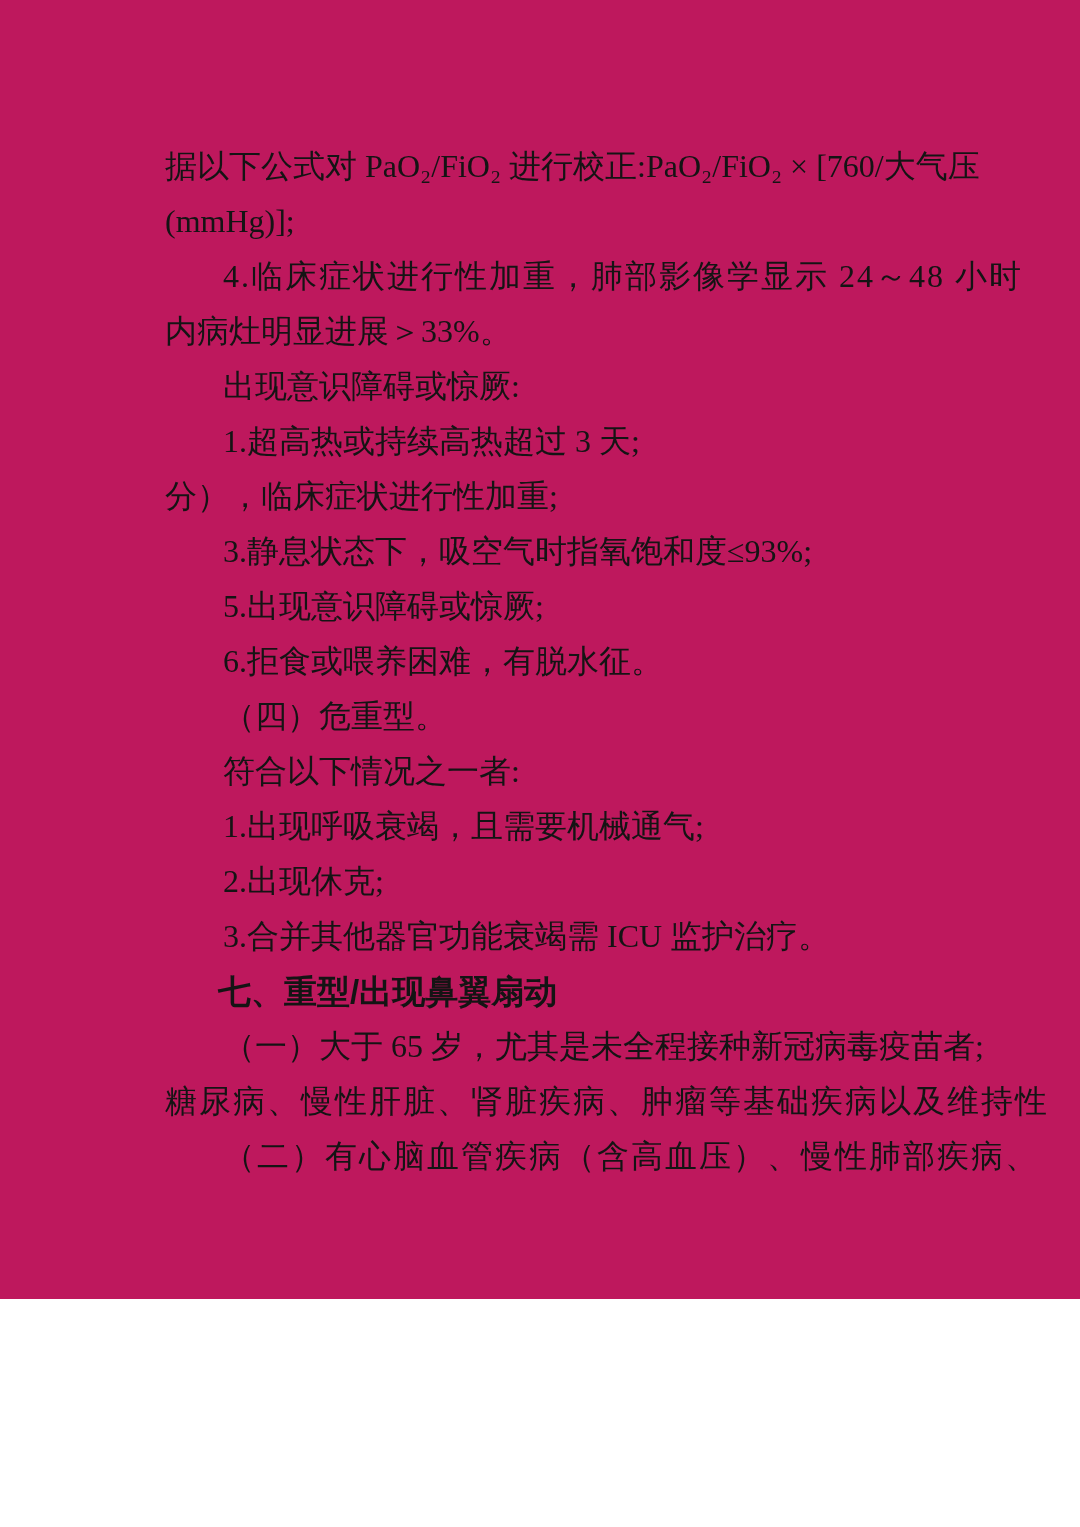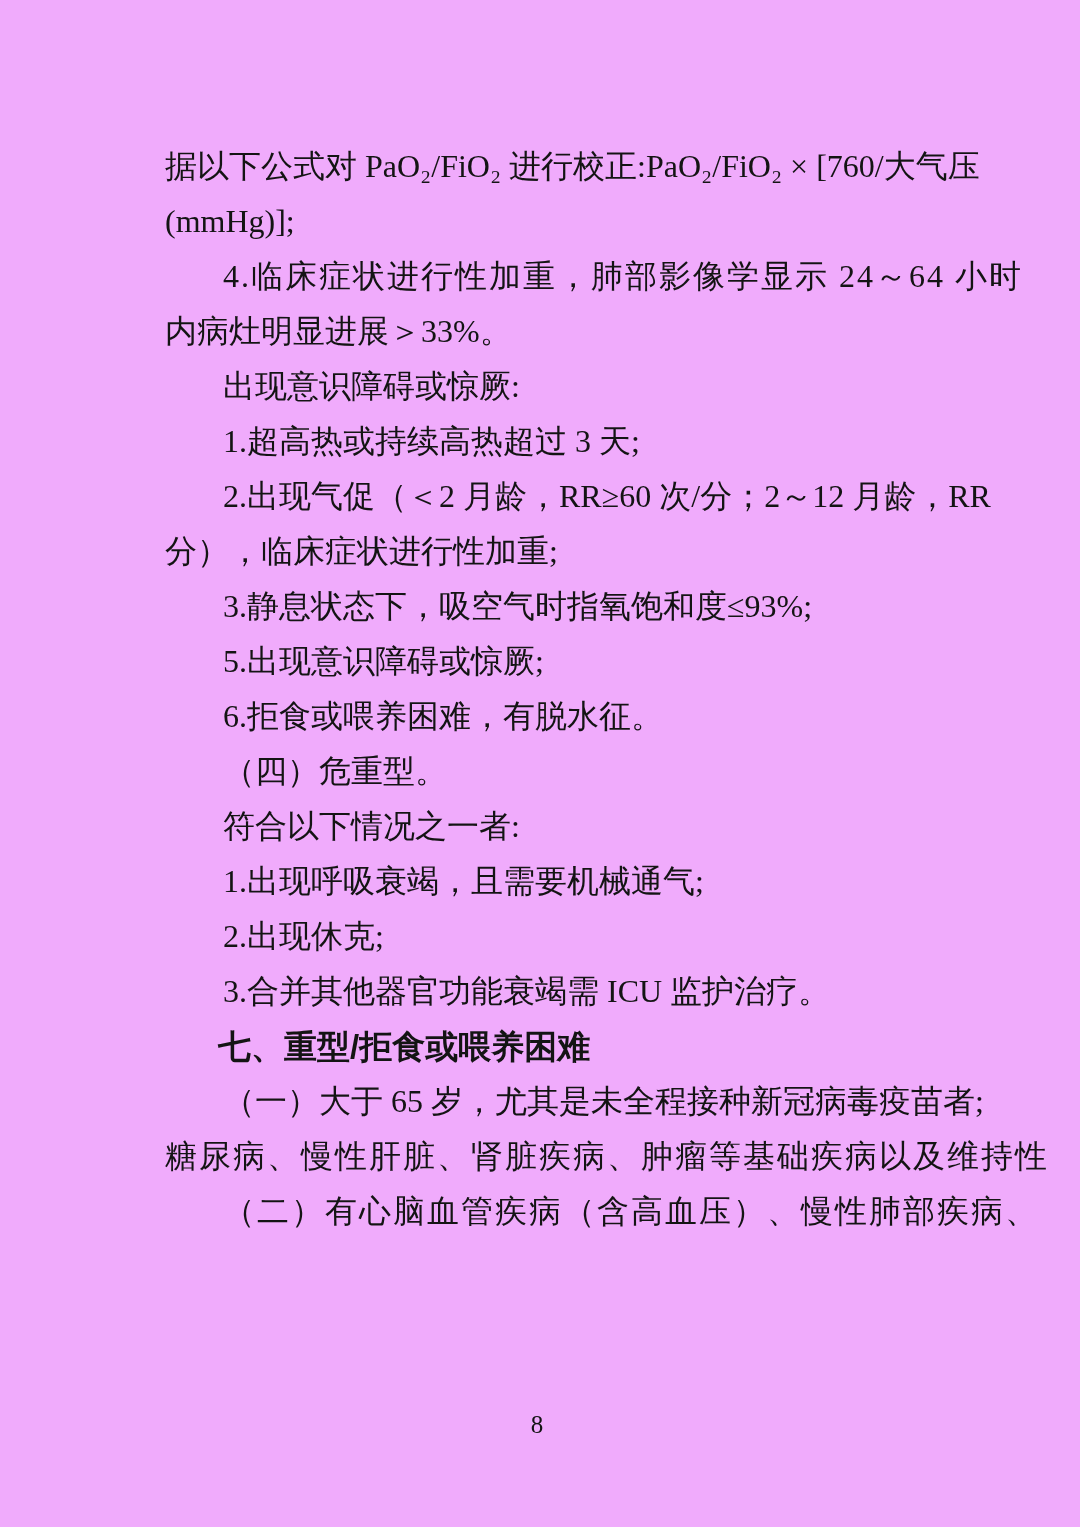--- a/index.html
+++ b/index.html
@@ -3,22 +3,22 @@
 <meta charset="utf-8">
 <style>
   html, body {
     margin: 0;
     padding: 0;
     background: #ffffff;
   }
   .page {
     position: relative;
     width: 1080px;
-    height: 1527px;
-    background: #f0abfc;
+    height: 1299px;
+    background: #be185d;
     overflow: hidden;
     font-family: "Liberation Serif", "DejaVu Serif", serif;
     color: #141414;
   }
   .text-column {
     position: absolute;
     left: 165px;
     top: 139px;
     width: 772px;
   }
@@ -53,34 +53,33 @@
     color: #141414;
   }
 </style>
 </head>
 <body>
 
 <div class="page">
   <div class="text-column" id="text-column">
       <div class="line">据以下公式对 PaO₂/FiO₂ 进行校正:PaO₂/FiO₂ × [760/大气压</div>
       <div class="line">(mmHg)];</div>
-      <div class="line indent stretch">4.临床症状进行性加重，肺部影像学显示 24～64 小时</div>
+      <div class="line indent stretch">4.临床症状进行性加重，肺部影像学显示 24～48 小时</div>
       <div class="line">内病灶明显进展＞33%。</div>
       <div class="line indent">出现意识障碍或惊厥:</div>
       <div class="line indent">1.超高热或持续高热超过 3 天;</div>
-      <div class="line indent">2.出现气促（＜2 月龄，RR≥60 次/分；2～12 月龄，RR</div>
       <div class="line">分），临床症状进行性加重;</div>
       <div class="line indent">3.静息状态下，吸空气时指氧饱和度≤93%;</div>
       <div class="line indent">5.出现意识障碍或惊厥;</div>
       <div class="line indent">6.拒食或喂养困难，有脱水征。</div>
       <div class="line indent">（四）危重型。</div>
       <div class="line indent">符合以下情况之一者:</div>
       <div class="line indent">1.出现呼吸衰竭，且需要机械通气;</div>
       <div class="line indent">2.出现休克;</div>
       <div class="line indent">3.合并其他器官功能衰竭需 ICU 监护治疗。</div>
-      <div class="line heading">七、重型/拒食或喂养困难</div>
+      <div class="line heading">七、重型/出现鼻翼扇动</div>
       <div class="line indent">（一）大于 65 岁，尤其是未全程接种新冠病毒疫苗者;</div>
       <div class="line stretch">糖尿病、慢性肝脏、肾脏疾病、肿瘤等基础疾病以及维持性</div>
       <div class="line indent stretch">（二）有心脑血管疾病（含高血压）、慢性肺部疾病、</div>
     </div>
 
   <div class="page-number">8</div>
 </div>
 
 </body></html>

